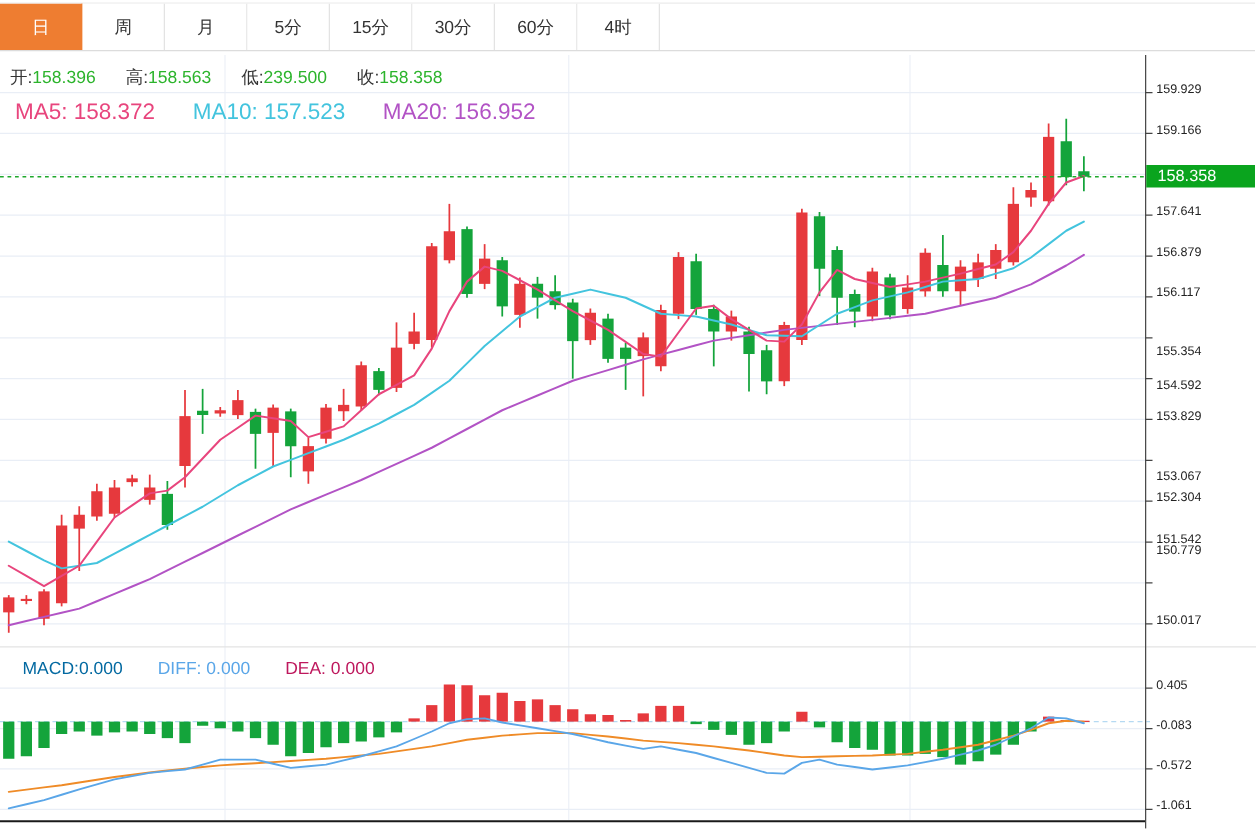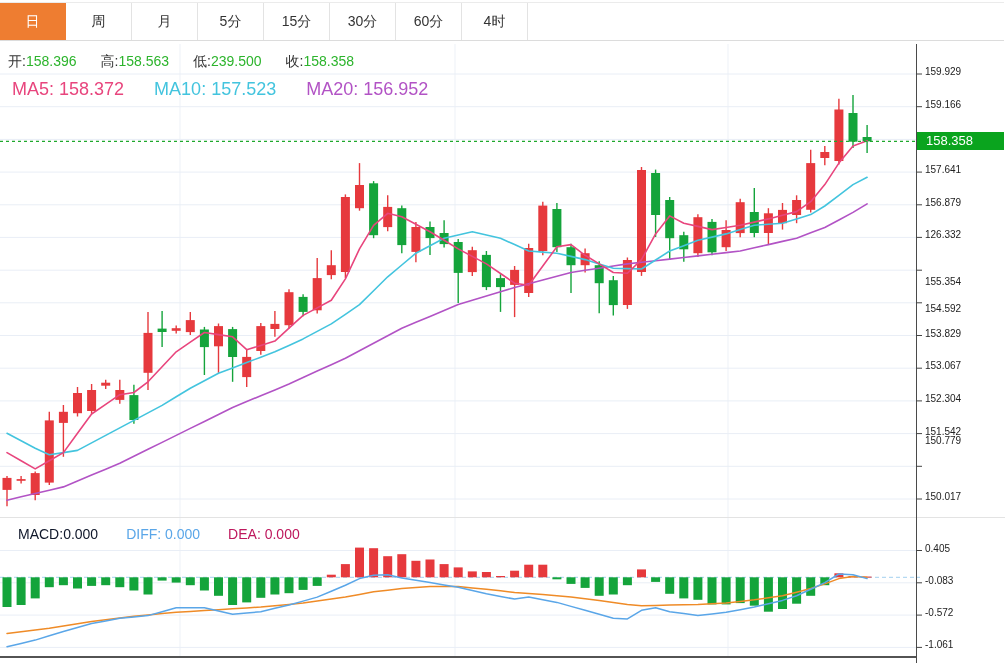--- a/index.html
+++ b/index.html
@@ -277,35 +277,35 @@
 
   <div class="ohlc-row">
     <span class="lab">开:</span><span class="val" style="color: rgb(44, 180, 44); margin-top: 48px;">158.396</span><span class="lab">高:</span><span class="val" style="color: rgb(44, 180, 44);">158.563</span><span class="lab">低:</span><span class="val" style="color: rgb(44, 180, 44);">239.500</span><span class="lab">收:</span><span class="val" style="color: rgb(44, 180, 44);">158.358</span>
   </div>
 
   <div class="ma-row">
     <span class="pair" style="color: rgb(232, 69, 125);"><span>MA5:</span> <span>158.372</span></span><span class="pair" style="color: rgb(67, 196, 222);"><span>MA10:</span> <span>157.523</span></span><span class="pair" style="color: rgb(178, 83, 197);"><span>MA20:</span> <span>156.952</span></span>
   </div>
 
   <div class="macd-row">
-    <span class="pair" style="color: #0f172a;"><span>MACD:</span><span>0.000</span></span><span class="pair" style="color: rgb(90, 166, 232);"><span>DIFF:</span> <span>0.000</span></span><span class="pair" style="color: #be185d;"><span>DEA:</span> <span>0.000</span></span>
+    <span class="pair" style="color: #0369a1;"><span>MACD:</span><span>0.000</span></span><span class="pair" style="color: rgb(90, 166, 232);"><span>DIFF:</span> <span>0.000</span></span><span class="pair" style="color: #be185d;"><span>DEA:</span> <span>0.000</span></span>
   </div>
 
   <div class="price-tag" style="background: rgb(10, 164, 30);">158.358</div>
 
   <div id="labels">
       <div class="ylabel" style="top: 66px;">159.929</div>
       <div class="ylabel" style="top: 99px;">159.166</div>
       <div class="ylabel" style="top: 164px;">157.641</div>
       <div class="ylabel" style="top: 197px;">156.879</div>
-      <div class="ylabel" style="top: 229px;">126.332</div>
+      <div class="ylabel" style="top: 229px;">156.117</div>
       <div class="ylabel" style="top: 276px;">155.354</div>
       <div class="ylabel" style="top: 303px;">154.592</div>
       <div class="ylabel" style="top: 328px;">153.829</div>
-      <div class="ylabel" style="top: 360px;">153.067</div>
+      <div class="ylabel" style="top: 376px;">153.067</div>
       <div class="ylabel" style="top: 393px;">152.304</div>
       <div class="ylabel" style="top: 426px;">151.542</div>
       <div class="ylabel" style="top: 435px;">150.779</div>
       <div class="ylabel" style="top: 491px;">150.017</div>
       <div class="ylabel" style="top: 543px;">0.405</div>
       <div class="ylabel" style="top: 575px;">-0.083</div>
       <div class="ylabel" style="top: 607px;">-0.572</div>
       <div class="ylabel" style="top: 639px;">-1.061</div>
     </div>
 </div>

